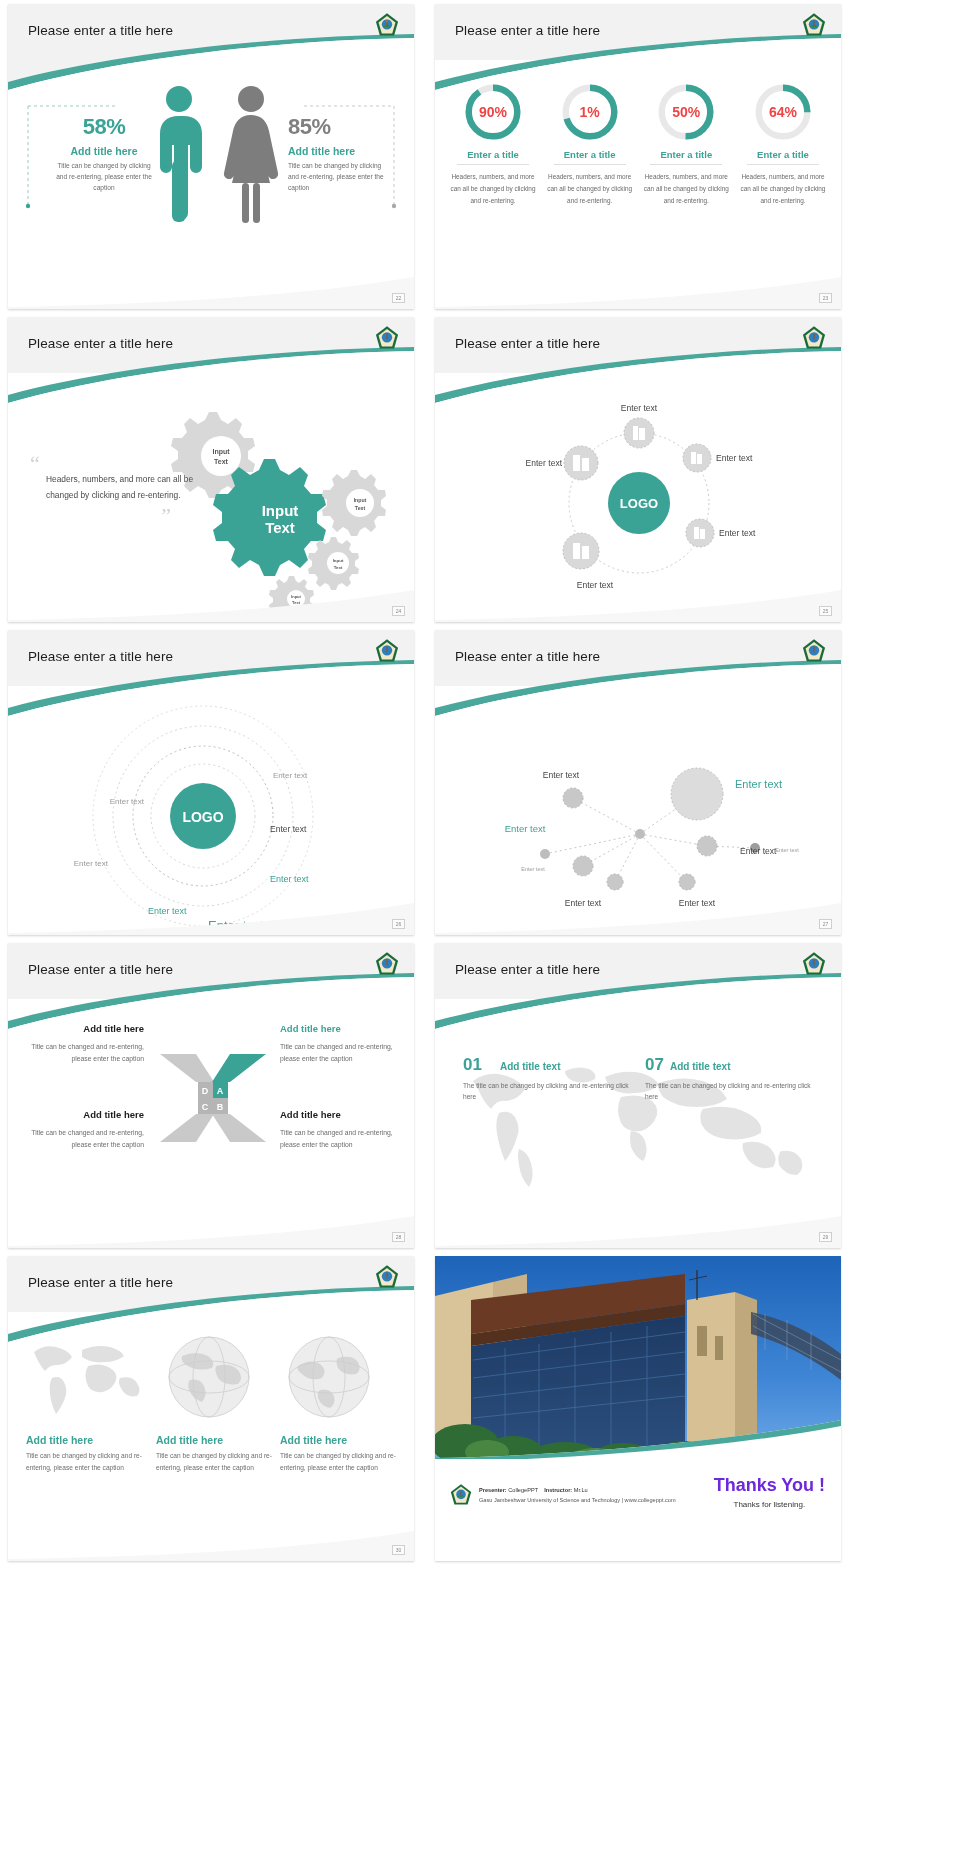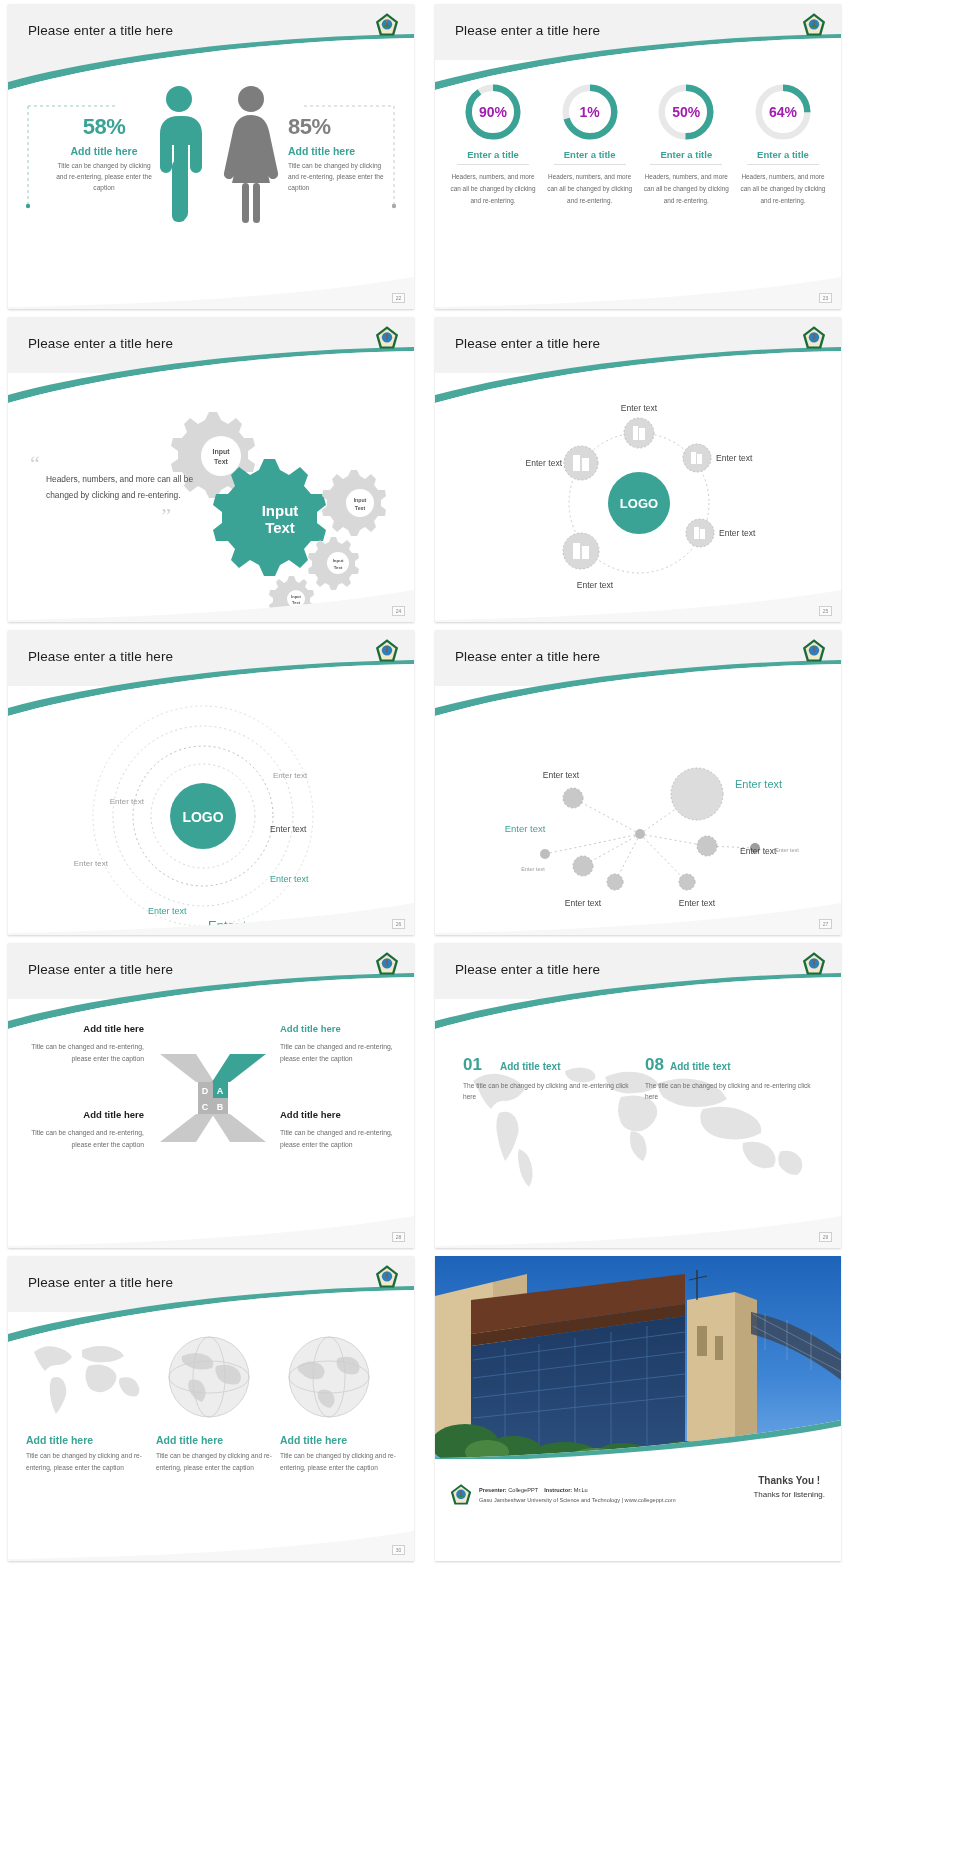--- a/index.html
+++ b/index.html
@@ -52,21 +52,21 @@
   .pct { font-size:22px; font-weight:bold; letter-spacing:-.5px; }
   .addtitle { font-size:10.5px; font-weight:bold; margin-top:5px; }
   .cap { font-size:6.6px; color:#6d6d6d; line-height:1.65; margin-top:4px; }
 
   
   .donuts { position:absolute; left:14px; top:78px; width:378px;
             display:flex; justify-content:space-between; }
   .dcol { width:88px; text-align:center; }
   .dring { position:relative; width:60px; height:60px; margin:0 auto; }
   .dval { position:absolute; inset:0; display:flex; align-items:center;
-          justify-content:center; font-size:14px; font-weight:bold; color:#a21caf; }
+          justify-content:center; font-size:14px; font-weight:bold; color:#ef4444; }
   .dttl { font-size:9.5px; font-weight:bold; color:#3aa396; margin-top:7px; }
   .drule { height:1px; background:#dfdfdf; margin:4px 8px 6px; }
   .dtxt { font-size:6.4px; color:#6a6a6a; line-height:1.85; }
 
   
   .quote { position:absolute; left:22px; top:140px; width:175px; }
   .qmark { font-size:22px; color:#d2d2d2; font-family:"Liberation Serif", serif;
            line-height:.6; }
   .qtext { font-size:8.4px; color:#4a4a4a; line-height:1.85; margin:2px 0 0 16px; }
   .gear-label { font-size:7px; fill:#555; font-weight:bold; text-anchor:middle; }
@@ -91,21 +91,21 @@
 
   
   .gcol { position:absolute; width:118px; text-align:left; }
   .gttl { font-size:10.5px; font-weight:bold; color:#3aa396; }
   .gtxt { font-size:6.6px; color:#6d6d6d; line-height:1.75; margin-top:4px; }
 
   
   .photo { position:absolute; left:0; top:0; width:100%; height:205px; overflow:hidden; }
   .thanks-area { position:absolute; left:0; bottom:0; width:100%; height:102px;
                  background:#fff; }
-  .thx { font-size:10px; font-weight:bold; color:#404040; }
+  .thx { font-size:18px; font-weight:bold; color:#6d28d9; }
   .thx2 { font-size:8px; color:#333; margin-top:4px; }
   .pres { font-size:5.6px; color:#333; line-height:1.8; }
   .pres b { font-weight:bold; }
 </style>
 </head>
 <body>
 
 <div class="deck">
 
   <div class="slide">
@@ -558,21 +558,21 @@
 
     <div style="position:absolute;left:28px;top:112px;width:170px">
       <div style="display:flex;align-items:baseline;gap:18px">
         <span class="num">01</span>
         <span class="ntitle">Add title text</span>
       </div>
       <div class="ntext">The title can be changed by clicking and re-entering click here</div>
     </div>
     <div style="position:absolute;left:210px;top:112px;width:175px">
       <div style="display:flex;align-items:baseline;gap:6px">
-        <span class="num">08</span>
+        <span class="num">07</span>
         <span class="ntitle">Add title text</span>
       </div>
       <div class="ntext">The title can be changed by clicking and re-entering click here</div>
     </div>
 
     <svg class="botswoosh" viewBox="0 0 406 40" preserveAspectRatio="none">
       <path d="M0,40 L406,40 L406,8 C300,26 150,36 0,38 Z" fill="#f7f7f7"></path>
     </svg>
     <div class="pagenum">29</div>
   </div>

